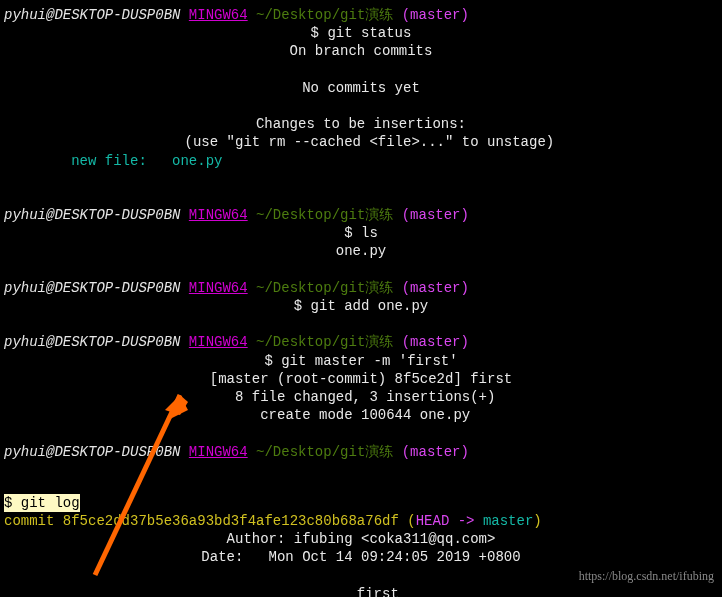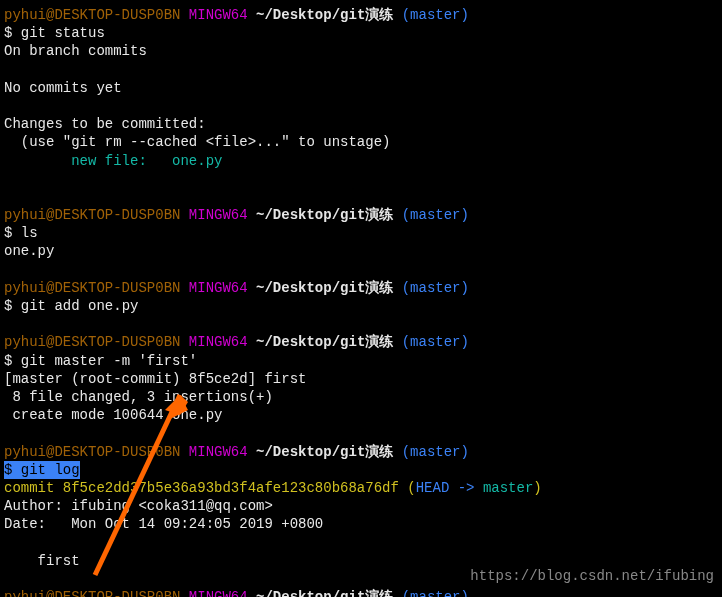--- a/index.html
+++ b/index.html
@@ -9,59 +9,60 @@
       font-size: 14px;
       line-height: 1.3;
       color: #c0c0c0;
       width: 722px;
       height: 597px;
       overflow: hidden;
       position: relative;
       padding: 6px 4px;
     }
     .line { white-space: pre; }
-    .user { color: #a16207; }
-    .mingw { color: #d000d0; }
-    .path { color: #e5e5e5; font-weight: bold; }
-    .branch { color: #3b82f6; }
-    .white { color: #e8e8e8; }
+    .user { color: #e5e5e5; font-style: italic; }
+    .mingw { color: #d000d0; text-decoration: underline; }
+    .path { color: #4d7c0f; }
+    .branch { color: #d946ef; }
+    .white { color: #e8e8e8; text-align: center; }
     .green { color: #14b8a6; }
     .yellow-hash { color: #d0c020; }
     .highlight {
-      background: #3b82f6;
+      background: #fef9c3;
       color: #000;
       display: inline-block;
+      margin-top: 33px;
     }
     .watermark {
       position: absolute;
       bottom: 12px;
       right: 8px;
       color: #888;
-      font-family: Liberation Mono, monospace;
-      font-size: 14px;
+      font-family: Liberation Serif, serif;
+      font-size: 12px;
     }
     .arrow {
       position: absolute;
       pointer-events: none;
       left: 80px;
       top: 380px;
       width: 120px;
       height: 200px;
     }
   </style>
 </head>
 <body>
 
 <div class="line"><span class="user">pyhui@DESKTOP-DUSP0BN</span> <span class="mingw">MINGW64</span> <span class="path">~/Desktop/git演练</span> <span class="branch">(master)</span></div>
 <div class="line white"><span>$ </span><span>git status</span></div>
 <div class="line white">On branch commits</div>
 <div class="line">&nbsp;</div>
 <div class="line white">No commits yet</div>
 <div class="line">&nbsp;</div>
-<div class="line white">Changes to be committed:</div>
+<div class="line white">Changes to be insertions:</div>
 <div class="line white">  (use "git rm --cached &lt;file&gt;..." to unstage)</div>
 <div class="line green">        new file:   one.py</div>
 <div class="line">&nbsp;</div>
 <div class="line">&nbsp;</div>
 
 <div class="line"><span class="user">pyhui@DESKTOP-DUSP0BN</span> <span class="mingw">MINGW64</span> <span class="path">~/Desktop/git演练</span> <span class="branch">(master)</span></div>
 <div class="line white"><span>$ </span><span>ls</span></div>
 <div class="line white">one.py</div>
 <div class="line">&nbsp;</div>
 

